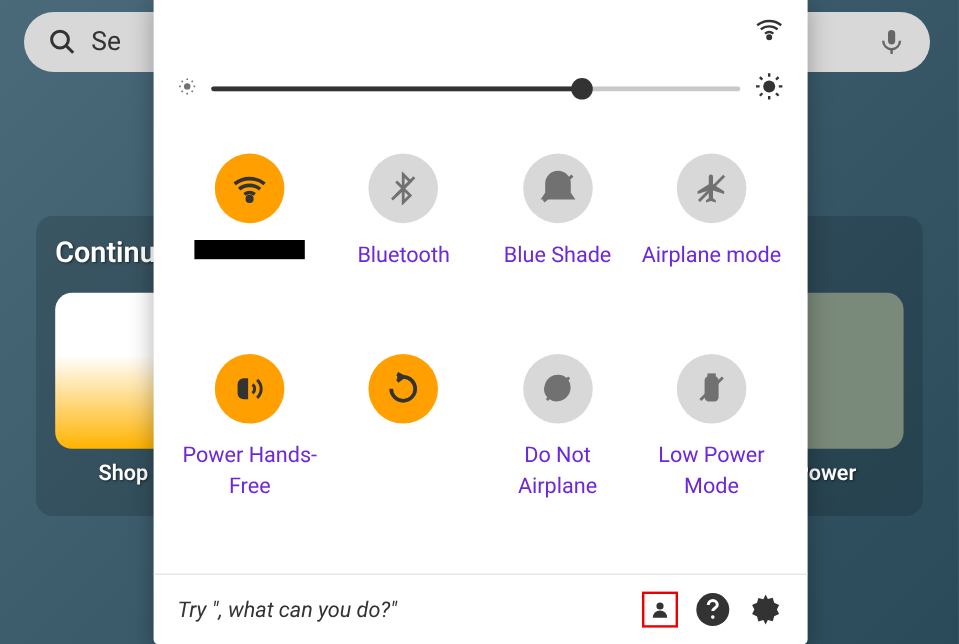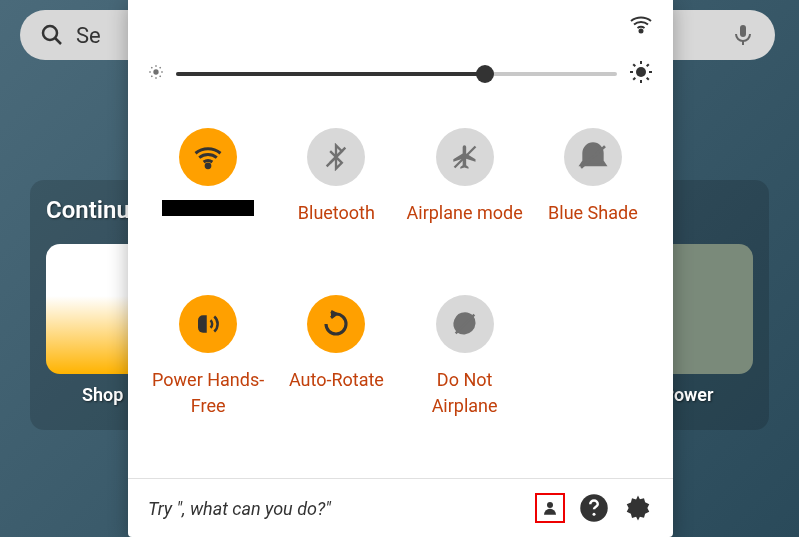--- a/index.html
+++ b/index.html
@@ -163,21 +163,21 @@
       width: 58px;
       height: 58px;
       border-radius: 50%;
       display: flex;
       align-items: center;
       justify-content: center;
     }
     .toggle-on { background: #ffa000; }
     .toggle-off { background: #d8d8d8; }
     .toggle-label {
-      color: #c2410c;
+      color: #6d28d9;
       font-size: 18px;
       text-align: center;
       line-height: 1.4;
     }
     .redacted {
       background: #000;
       width: 92px;
       height: 16px;
     }
     .panel-footer {
@@ -311,70 +311,79 @@
         <svg viewBox="0 0 24 24" width="28" height="28" fill="none" stroke="#717171" stroke-width="2">
           <path d="M7 7l10 10-5 5V2l5 5L7 17"></path>
             <line x1="4" y1="20" x2="20" y2="4" stroke-width="2"></line>
         </svg>
       </div>
       <div class="toggle-label">Bluetooth</div>
     </div>
 
     <div class="toggle-item">
       <div class="toggle-circle toggle-off">
+        <svg viewBox="0 0 24 24" width="32" height="32" fill="none" stroke="#717171" stroke-width="2">
+          <path d="M3 18h18l-2-3V9a7 7 0 00-14 0v6l-2 3z" fill="#717171"></path>
+          <line x1="3" y1="20" x2="21" y2="4"></line>
+        </svg>
+      </div>
+      <div class="toggle-label">Blue Shade</div>
+    </div>
+
+    <div class="toggle-item">
+      <div class="toggle-circle toggle-off">
         <svg viewBox="0 0 24 24" width="28" height="28" fill="#717171">
           <path d="M21 16v-2l-8-5V3.5a1.5 1.5 0 00-3 0V9l-8 5v2l8-2.5V19l-2 1.5V22l3.5-1 3.5 1v-1.5L13 19v-5.5l8 2.5z"></path>
           <line x1="3" y1="21" x2="21" y2="3" stroke="#717171" stroke-width="2"></line>
         </svg>
       </div>
       <div class="toggle-label">Airplane mode</div>
-    </div>
-
-    <div class="toggle-item">
-      <div class="toggle-circle toggle-off">
-        <svg viewBox="0 0 24 24" width="32" height="32" fill="none" stroke="#717171" stroke-width="2">
-          <path d="M3 18h18l-2-3V9a7 7 0 00-14 0v6l-2 3z" fill="#717171"></path>
-          <line x1="3" y1="20" x2="21" y2="4"></line>
-        </svg>
-      </div>
-      <div class="toggle-label">Blue Shade</div>
     </div>
 
     <div class="toggle-item">
       <div class="toggle-circle toggle-on">
         <svg viewBox="0 0 24 24" width="30" height="30" fill="#333">
           <path d="M8 5h3v14H8a4 4 0 01-4-4V9a4 4 0 014-4z"></path>
           <path d="M14 9a4 4 0 010 6" fill="none" stroke="#333" stroke-width="2"></path>
           <path d="M17 6a8 8 0 010 12" fill="none" stroke="#333" stroke-width="2"></path>
         </svg>
       </div>
       <div class="toggle-label">Power Hands-Free</div>
     </div>
 
     <div class="toggle-item">
       <div class="toggle-circle toggle-on">
         <svg viewBox="0 0 24 24" width="30" height="30" fill="none" stroke="#333" stroke-width="2.5">
           <path d="M4 12a8 8 0 108-8"></path>
           <polyline points="8,2 12,4 8,7" fill="#333"></polyline>
         </svg>
       </div>
-      <div class="toggle-label">Auto-Rotate</div>
     </div>
 
     <div class="toggle-item">
       <div class="toggle-circle toggle-off">
         <svg viewBox="0 0 24 24" width="28" height="28" fill="#717171">
           <path d="M12 2a10 10 0 00-7 17l14-14A10 10 0 0012 2z"></path>
           <path d="M19 5L5 19a10 10 0 0014-14z"></path>
           <line x1="4" y1="20" x2="20" y2="4" stroke="#717171" stroke-width="2"></line>
         </svg>
       </div>
       <div class="toggle-label">Do Not Airplane</div>
     </div>
 
+    <div class="toggle-item">
+      <div class="toggle-circle toggle-off">
+        <svg viewBox="0 0 24 24" width="28" height="28" fill="none" stroke="#717171" stroke-width="2">
+          <rect x="8" y="4" width="8" height="16" rx="2" fill="#717171"></rect>
+          <rect x="10" y="2" width="4" height="2" fill="#717171"></rect>
+          <line x1="4" y1="20" x2="20" y2="4"></line>
+        </svg>
+      </div>
+      <div class="toggle-label">Low Power Mode</div>
+    </div>
   </div>
 
   <div class="panel-footer">
     <div class="footer-hint">Try ", what can you do?"</div>
     <div class="footer-icon highlight-box">
       <svg viewBox="0 0 24 24" width="26" height="26" fill="#333">
         <circle cx="12" cy="8" r="4"></circle>
         <path d="M4 21a8 8 0 0116 0z"></path>
       </svg>
     </div>

